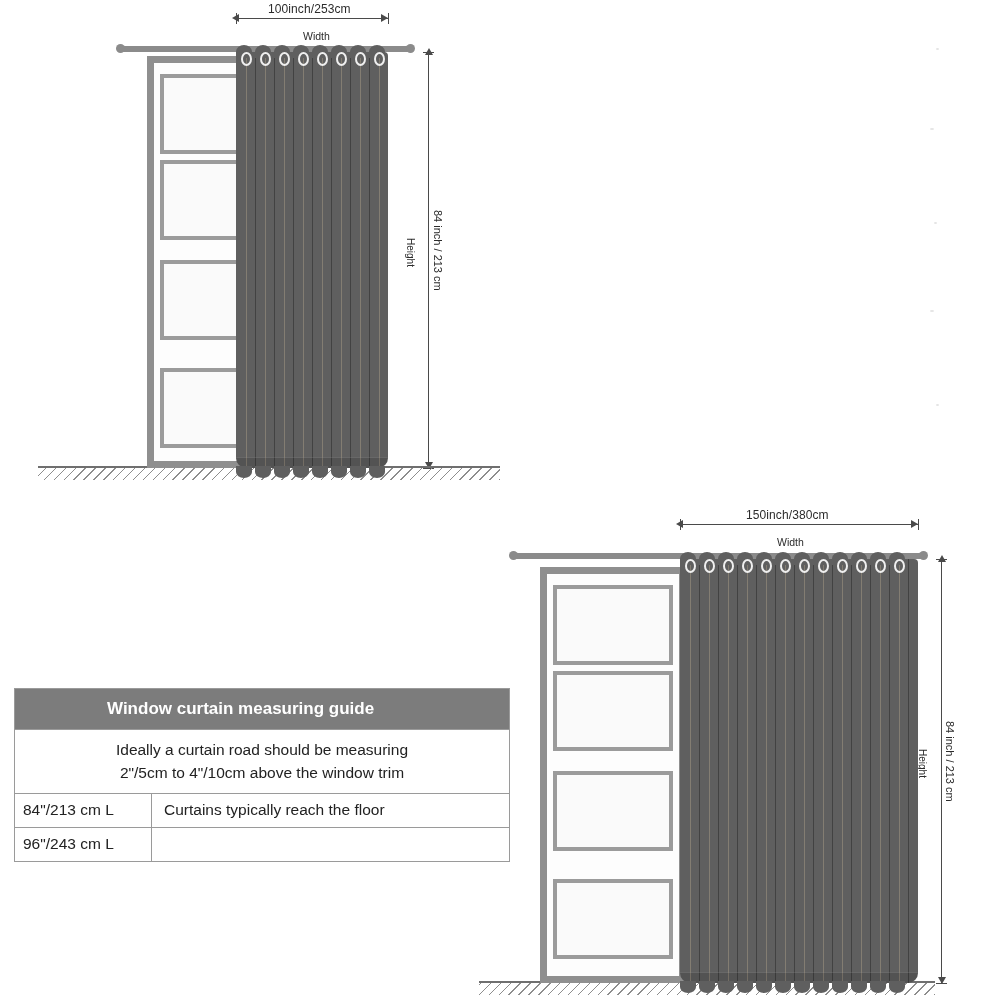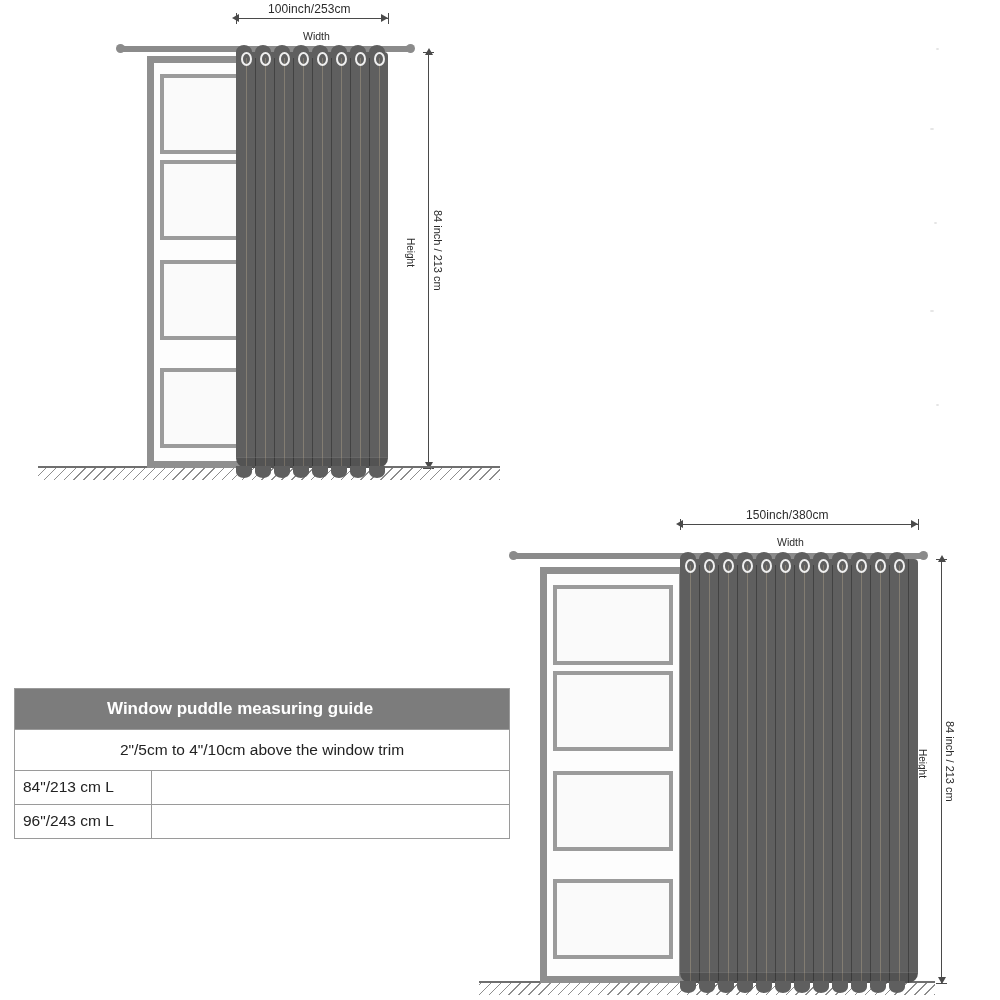--- a/index.html
+++ b/index.html
@@ -370,25 +370,27 @@
     <div class="scallop-bottom" style="left:295px;top:476px;"></div>
     <div class="scallop-bottom" style="left:314px;top:476px;"></div>
     <div class="scallop-bottom" style="left:333px;top:476px;"></div>
     <div class="scallop-bottom" style="left:352px;top:476px;"></div>
     <div class="scallop-bottom" style="left:371px;top:476px;"></div>
     <div class="scallop-bottom" style="left:390px;top:476px;"></div>
     <div class="scallop-bottom" style="left:409px;top:476px;"></div>
   </div>
 
   <div class="guide">
-    <div class="guide-title">Window puddle measuring guide</div>
+    <div class="guide-title">Window curtain measuring guide</div>
     <div class="guide-note">
+      <div>Ideally a curtain road should be measuring</div>
       <div>2"/5cm to 4"/10cm  above the window trim</div>
     </div>
     <div class="guide-row">
       <div class="c1">84"/213 cm L</div>
+      <div class="c2">Curtains typically reach the floor</div>
     </div>
     <div class="guide-row">
       <div class="c1">96"/243 cm L</div>
     </div>
   </div>
 
 </div>
 
 </body></html>

